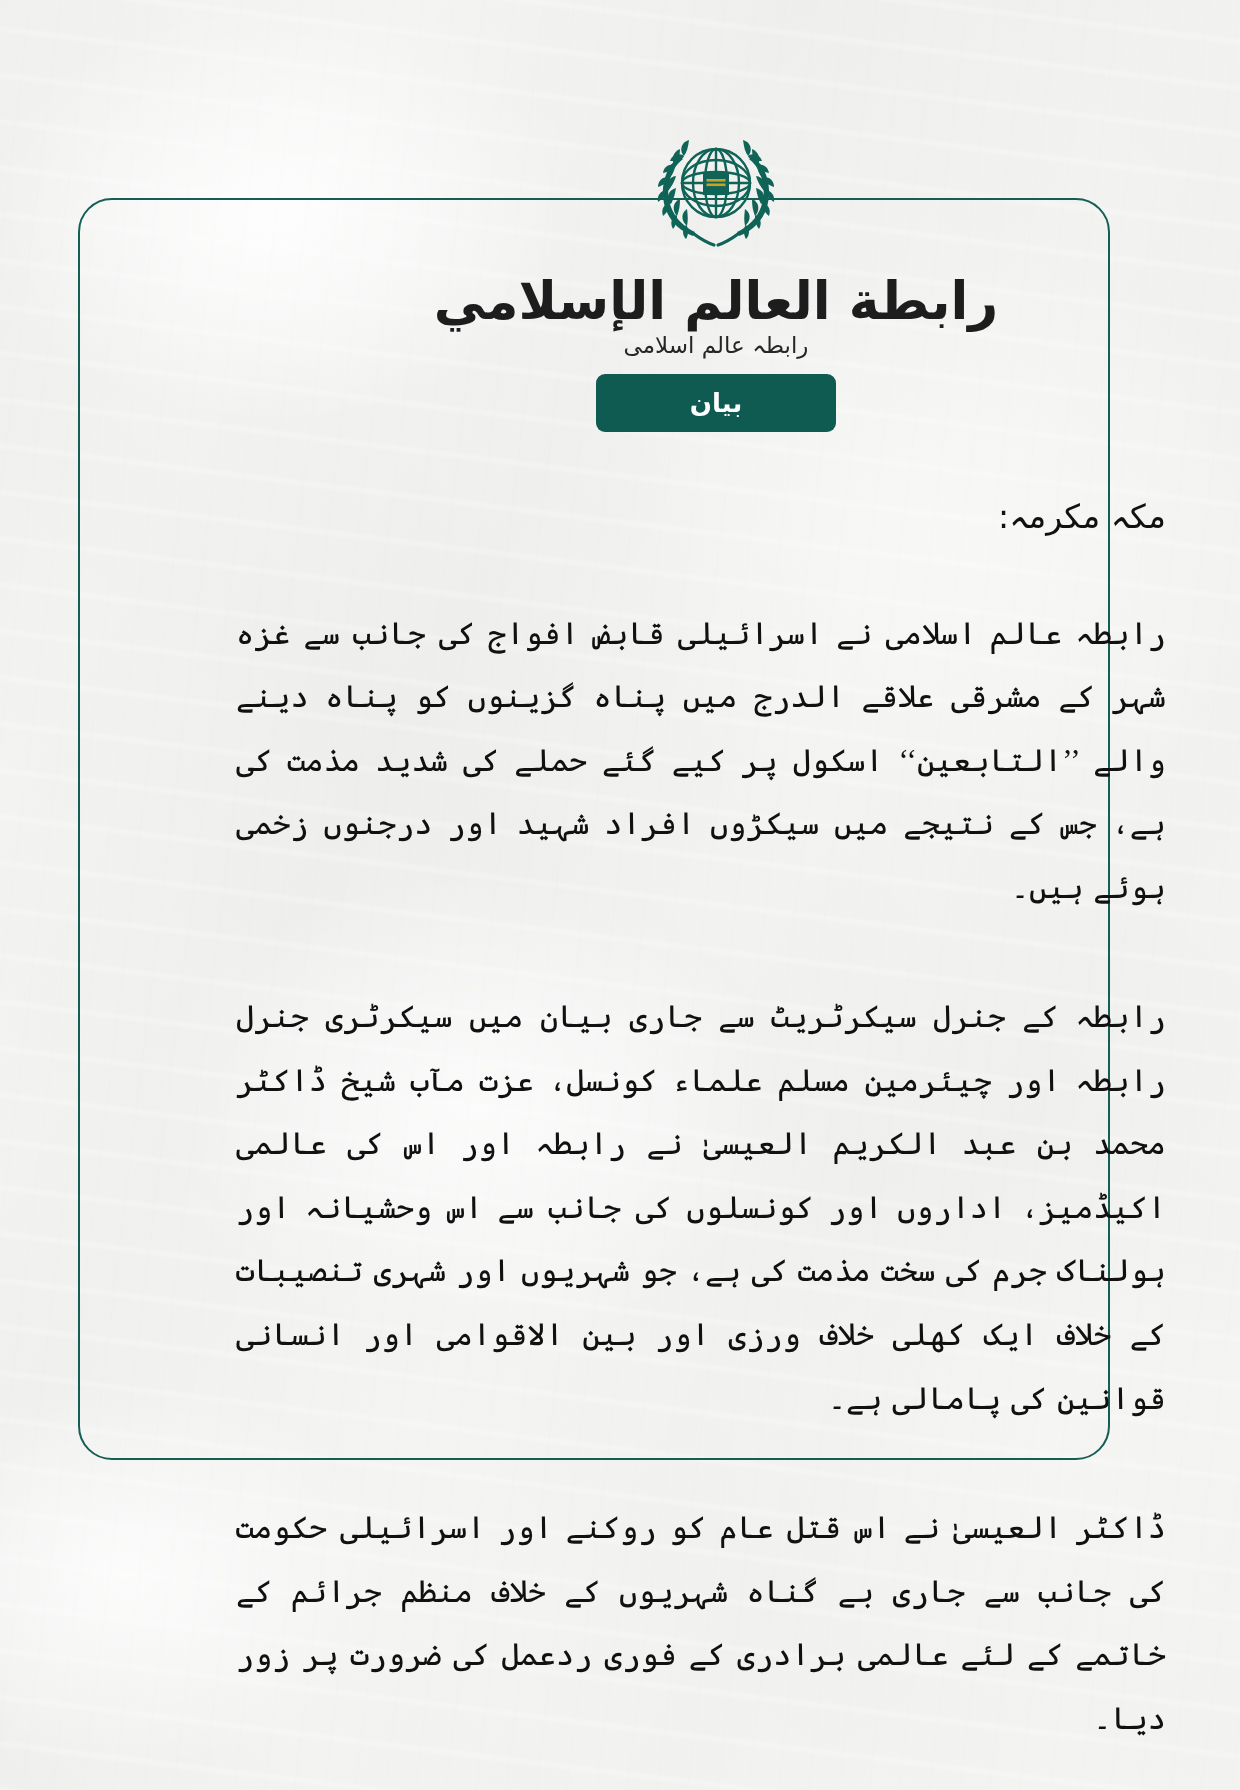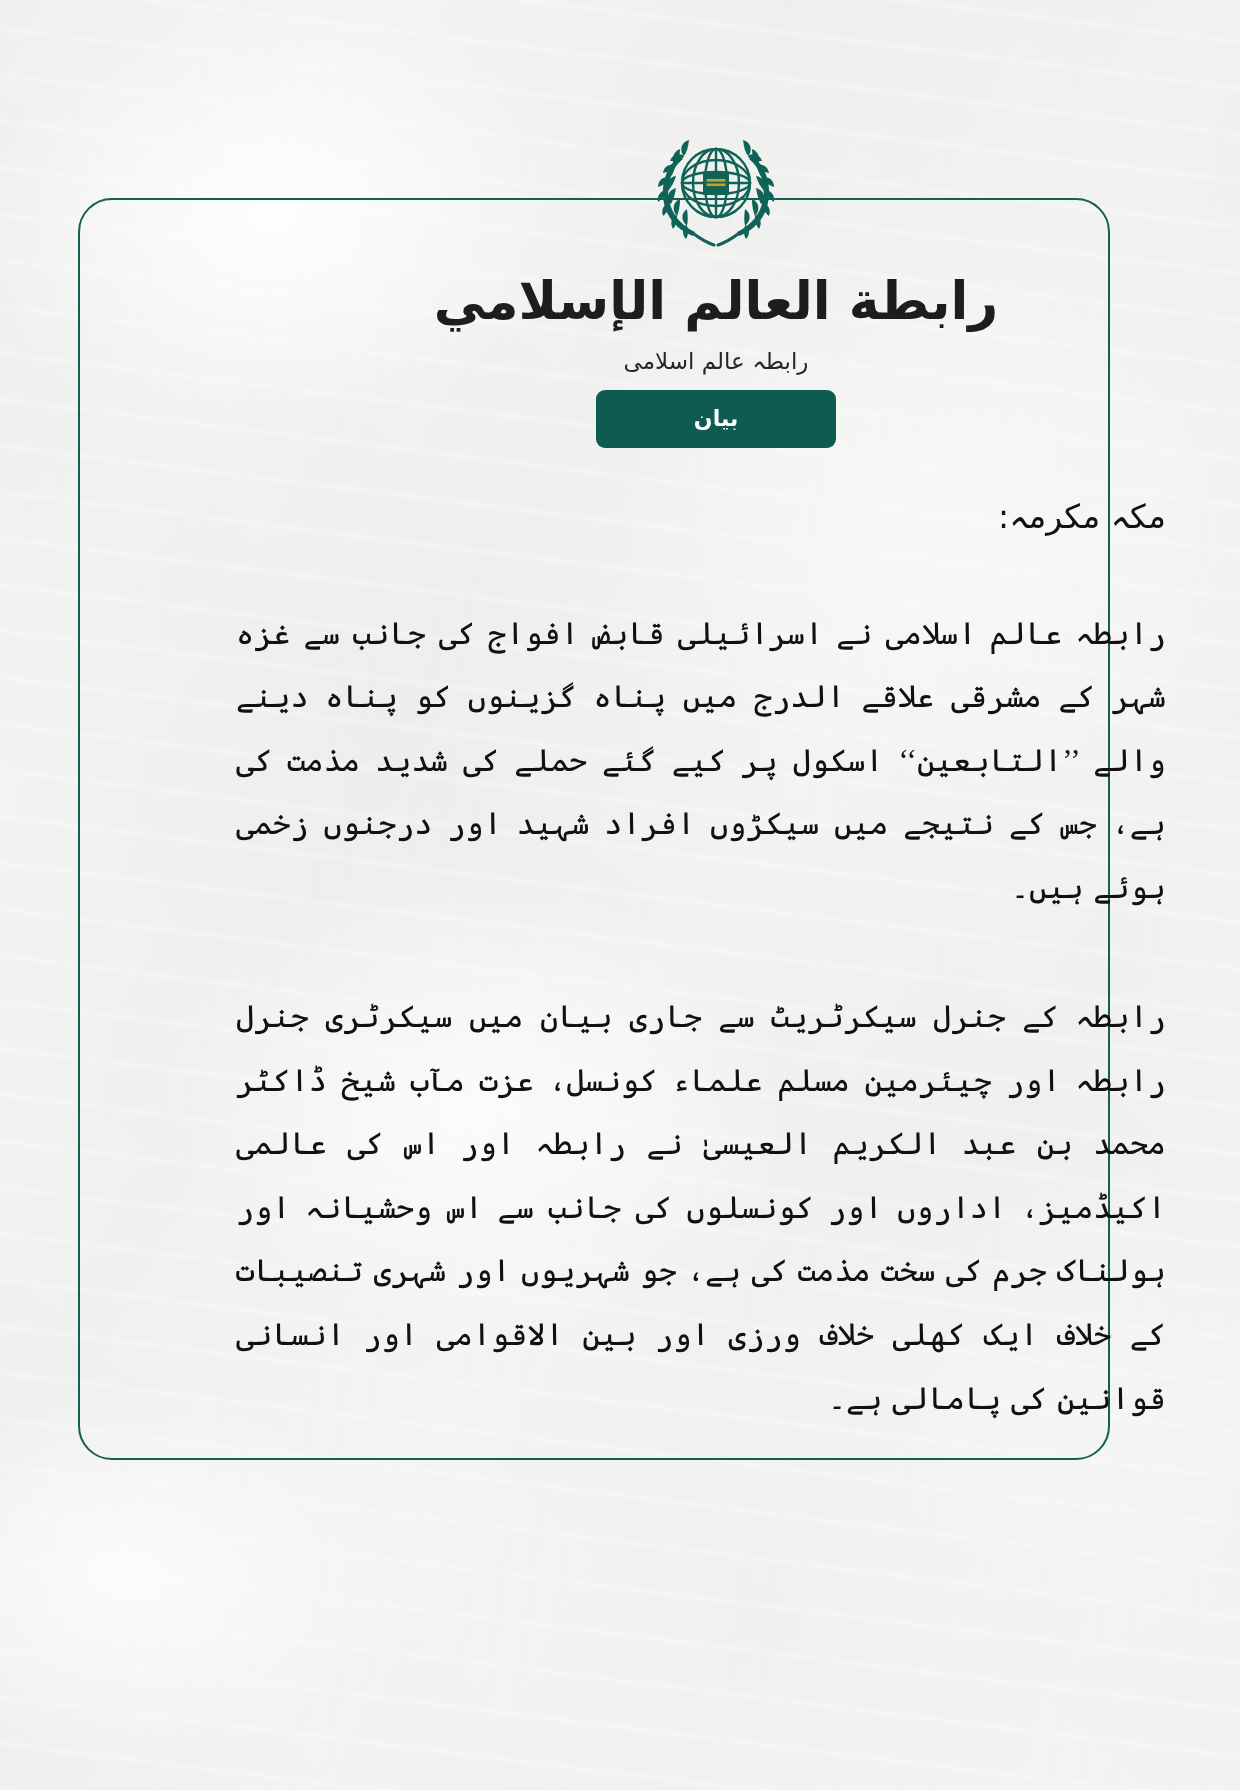--- a/index.html
+++ b/index.html
@@ -87,21 +87,21 @@
     font-weight: 700;
     color: #1d1d1d;
     letter-spacing: -1px;
     line-height: 1.15;
     direction: rtl;
     text-align: center;
     white-space: nowrap;
   }
 
   .logo-urdu {
-    margin-top: 16px;
+    margin-top: 0;
     font-family: "DejaVu Sans", sans-serif;
     font-size: 23px;
     font-weight: 400;
     color: #262626;
     letter-spacing: 3px;
     direction: rtl;
     text-align: center;
     white-space: nowrap;
   }
 
@@ -109,21 +109,21 @@
     margin-top: 16px;
     background: #0f5b52;
     color: #ffffff;
     width: 240px;
     height: 58px;
     border-radius: 9px;
     display: flex;
     align-items: center;
     justify-content: center;
     font-family: "DejaVu Sans", sans-serif;
-    font-size: 22px;
+    font-size: 26px;
     font-weight: 600;
     direction: rtl;
   }
 
   
   .body-wrap {
     position: absolute;
     left: 140px;
     top: 492px;
     width: 930px;
@@ -237,16 +237,17 @@
   </div>
 
   <div class="body-wrap">
 
     <div class="dateline">مکہ مکرمہ:</div>
 
     <p class="para">رابطہ عالم اسلامی نے اسرائیلی قابض افواج کی جانب سے غزہ شہر کے مشرقی علاقے الدرج میں پناہ گزینوں کو پناہ دینے والے ’’التابعین‘‘ اسکول پر کیے گئے حملے کی شدید مذمت کی ہے، جس کے نتیجے میں سیکڑوں افراد شہید اور درجنوں زخمی ہوئے ہیں۔</p>
 
     <p class="para">رابطہ کے جنرل سیکرٹریٹ سے جاری بیان میں سیکرٹری جنرل رابطہ اور چیئرمین مسلم علماء کونسل، عزت مآب شیخ ڈاکٹر محمد بن عبد الکریم العیسیٰ نے رابطہ اور اس کی عالمی اکیڈمیز، اداروں اور کونسلوں کی جانب سے اس وحشیانہ اور ہولناک جرم کی سخت مذمت کی ہے، جو شہریوں اور شہری تنصیبات کے خلاف ایک کھلی خلاف ورزی اور بین الاقوامی اور انسانی قوانین کی پامالی ہے۔</p>
 
+    <p class="para">ڈاکٹر العیسیٰ نے اس قتل عام کو روکنے اور اسرائیلی حکومت کی جانب سے جاری بے گناہ شہریوں کے خلاف منظم جرائم کے خاتمے کے لئے عالمی برادری کے فوری ردعمل کی ضرورت پر زور دیا۔</p>
 
   </div>
 
 </div>
 
 </body></html>

